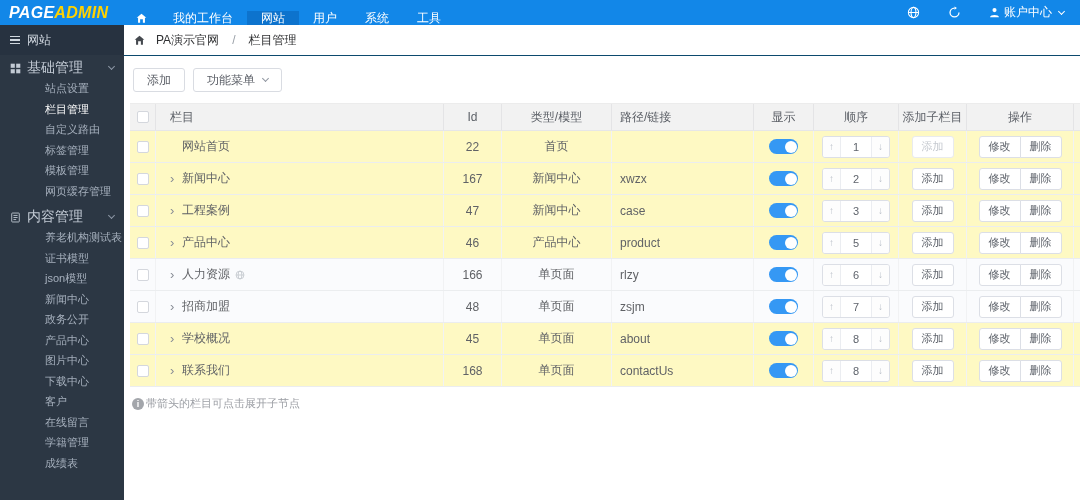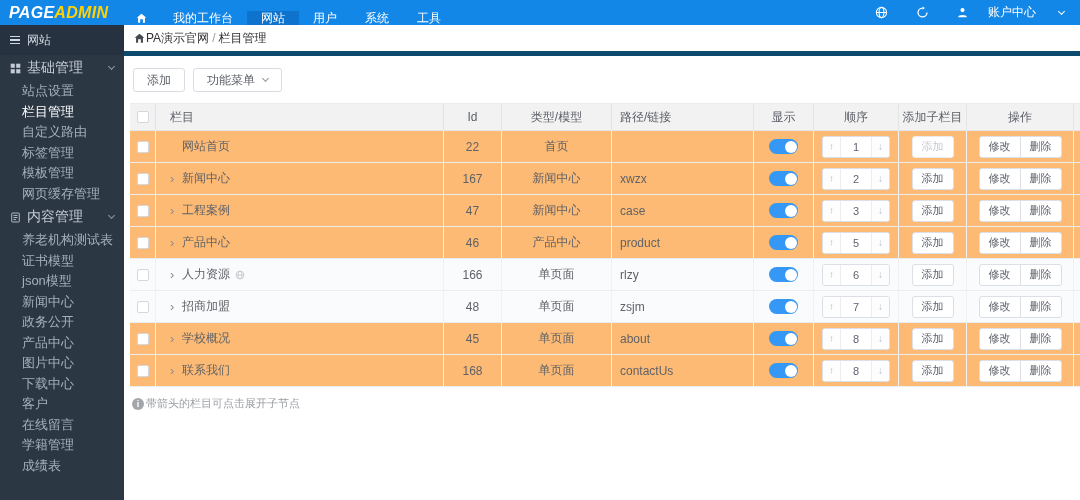--- a/index.html
+++ b/index.html
@@ -11,55 +11,55 @@
     background:#1287e8; display:flex; align-items:stretch; color:#fff; z-index:5; }
   .logo { width:124px; display:flex; align-items:center; padding-left:9px;
     font-style:italic; font-weight:bold; font-size:16px; letter-spacing:.3px; }
   .logo .lg2 { color:#ffd200; }
   .nav-items { display:flex; align-items:stretch; }
   .nav-item { display:flex; align-items:center; padding:0 14px; font-size:12px; cursor:pointer;margin-top:11px; }
   .nav-item.active { background:#0d73cd; }
   .nav-item.home { padding:0 12px; }
   .nav-right { margin-left:auto; display:flex; align-items:center; gap:28px; padding-right:16px; }
   .nav-ico { display:flex; align-items:center; cursor:pointer; }
-  .account { display:flex; align-items:center; gap:20px; font-size:12px; cursor:pointer; }
+  .account { display:flex; align-items:center; gap:4px; font-size:12px; cursor:pointer; }
   .chev { display:inline-block; width:5px; height:5px; border-right:1px solid currentColor;
     border-bottom:1px solid currentColor; transform:rotate(45deg); margin-left:3px; margin-top:-3px; }
 
   
   .sidebar { position:absolute; left:0; top:25px; width:124px; height:475px;
     background:#2c3744; overflow:hidden; }
   .sb-title { height:30px; display:flex; align-items:center; gap:7px; padding-left:10px;
     color:#d3dae2; background:#273240; font-size:12px; }
   .burger { display:inline-flex; flex-direction:column; gap:2px; }
   .burger i { display:block; width:10px; height:1.5px; background:#cfd6de; }
   .sb-group { height:26px; display:flex; align-items:center; gap:6px; padding:0 10px;
     color:#c2cad4; font-size:14px; cursor:pointer; }
   .sb-group .chev { margin-left:auto; color:#8c97a5; }
-  .sb-item { height:20.5px; display:flex; align-items:center; padding-left:22px;
-    color:#a6b0bd; font-size:13px; cursor:pointer; white-space:nowrap; }
+  .sb-item { height:20.5px; display:flex; align-items:flex-start; padding-left:45px;
+    color:#a6b0bd; font-size:11px; cursor:pointer; white-space:nowrap; }
   .sb-item.active { color:#ffffff; }
   .gicon { display:flex; align-items:center; color:#c2cad4; }
 
   
   .main { position:absolute; left:124px; top:25px; width:956px; height:475px; background:#fff; }
-  .breadcrumb { height:31px; display:flex; align-items:center; gap:1px; padding-left:10px;
-    font-size:12px; color:#303133; border-bottom:5px solid #0c4a6e; }
+  .breadcrumb { height:31px; display:flex; align-items:center; gap:11px; padding-left:10px;
+    font-size:12px; color:#303133; border-bottom:1px solid #0c4a6e; }
   .breadcrumb .sep { color:#9aa0a8; margin:0 2px; }
   .bc-home { display:flex; align-items:center; color:#303133; }
   .toolbar { display:flex; gap:8px; margin:12px 0 11px 9px; }
   .tbtn { height:24px; padding:0 13px; background:#fff; border:1px solid #d9dce2; border-radius:3px;
     font-size:12px; color:#5a5e66; font-family:inherit; display:inline-flex; align-items:center; gap:5px; cursor:pointer; }
   .tbtn .chev { color:#9097a1; }
 
   
   .table { margin-left:6px; width:950px; }
   .trow, .thead { display:flex; align-items:center; }
   .thead { height:28px; background:#f2f2f2; color:#5b5f66; border-top:1px solid #ececec; border-bottom:1px solid #e6e6e8;}
-  .trow { height:32px; border-bottom:1px solid #ebedef; background:#fdba74; }
+  .trow { height:32px; border-bottom:1px solid #ebedef; background:#fef9c3; }
   .trow.shaded { background:#fafbfd; }
   .cell { height:100%; display:flex; align-items:center; overflow:hidden; }
   .thead .cell { border-right:1px solid #e4e4e6; }
   .trow .cell { border-right:1px solid #f1f2f4; }
   .cell:last-child { border-right:none !important; }
   .col-check { width:26px; justify-content:center; }
   .col-name { width:288px; padding-left:14px; }
   .col-id { width:58px; justify-content:center; }
   .col-type { width:110px; justify-content:center; }
   .col-path { width:142px; padding-left:8px; }

